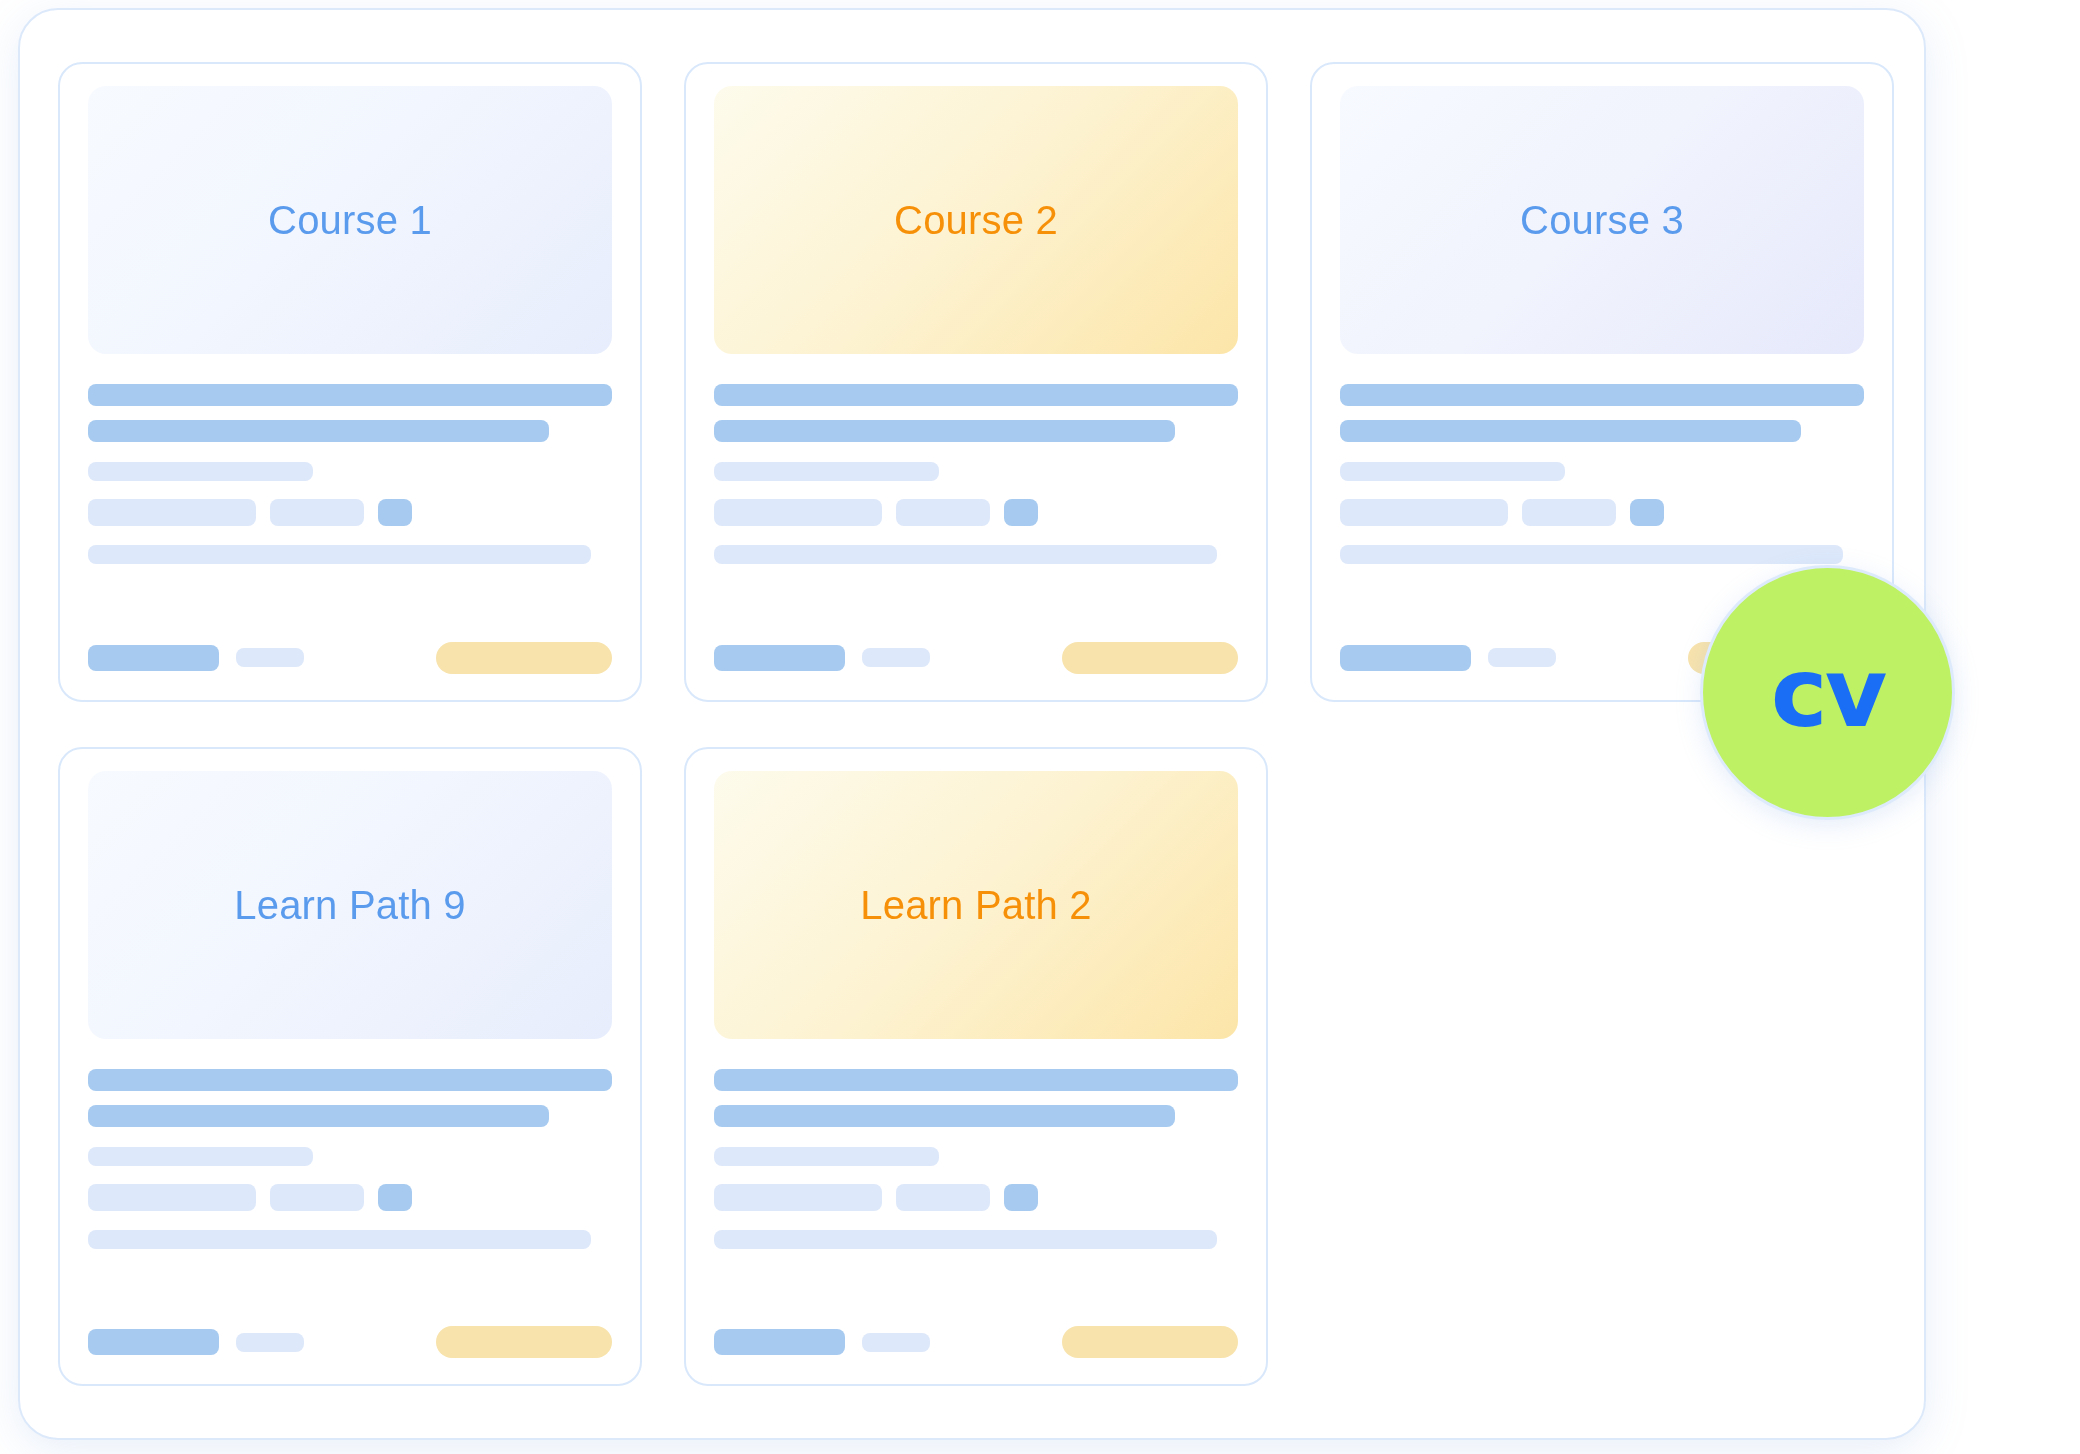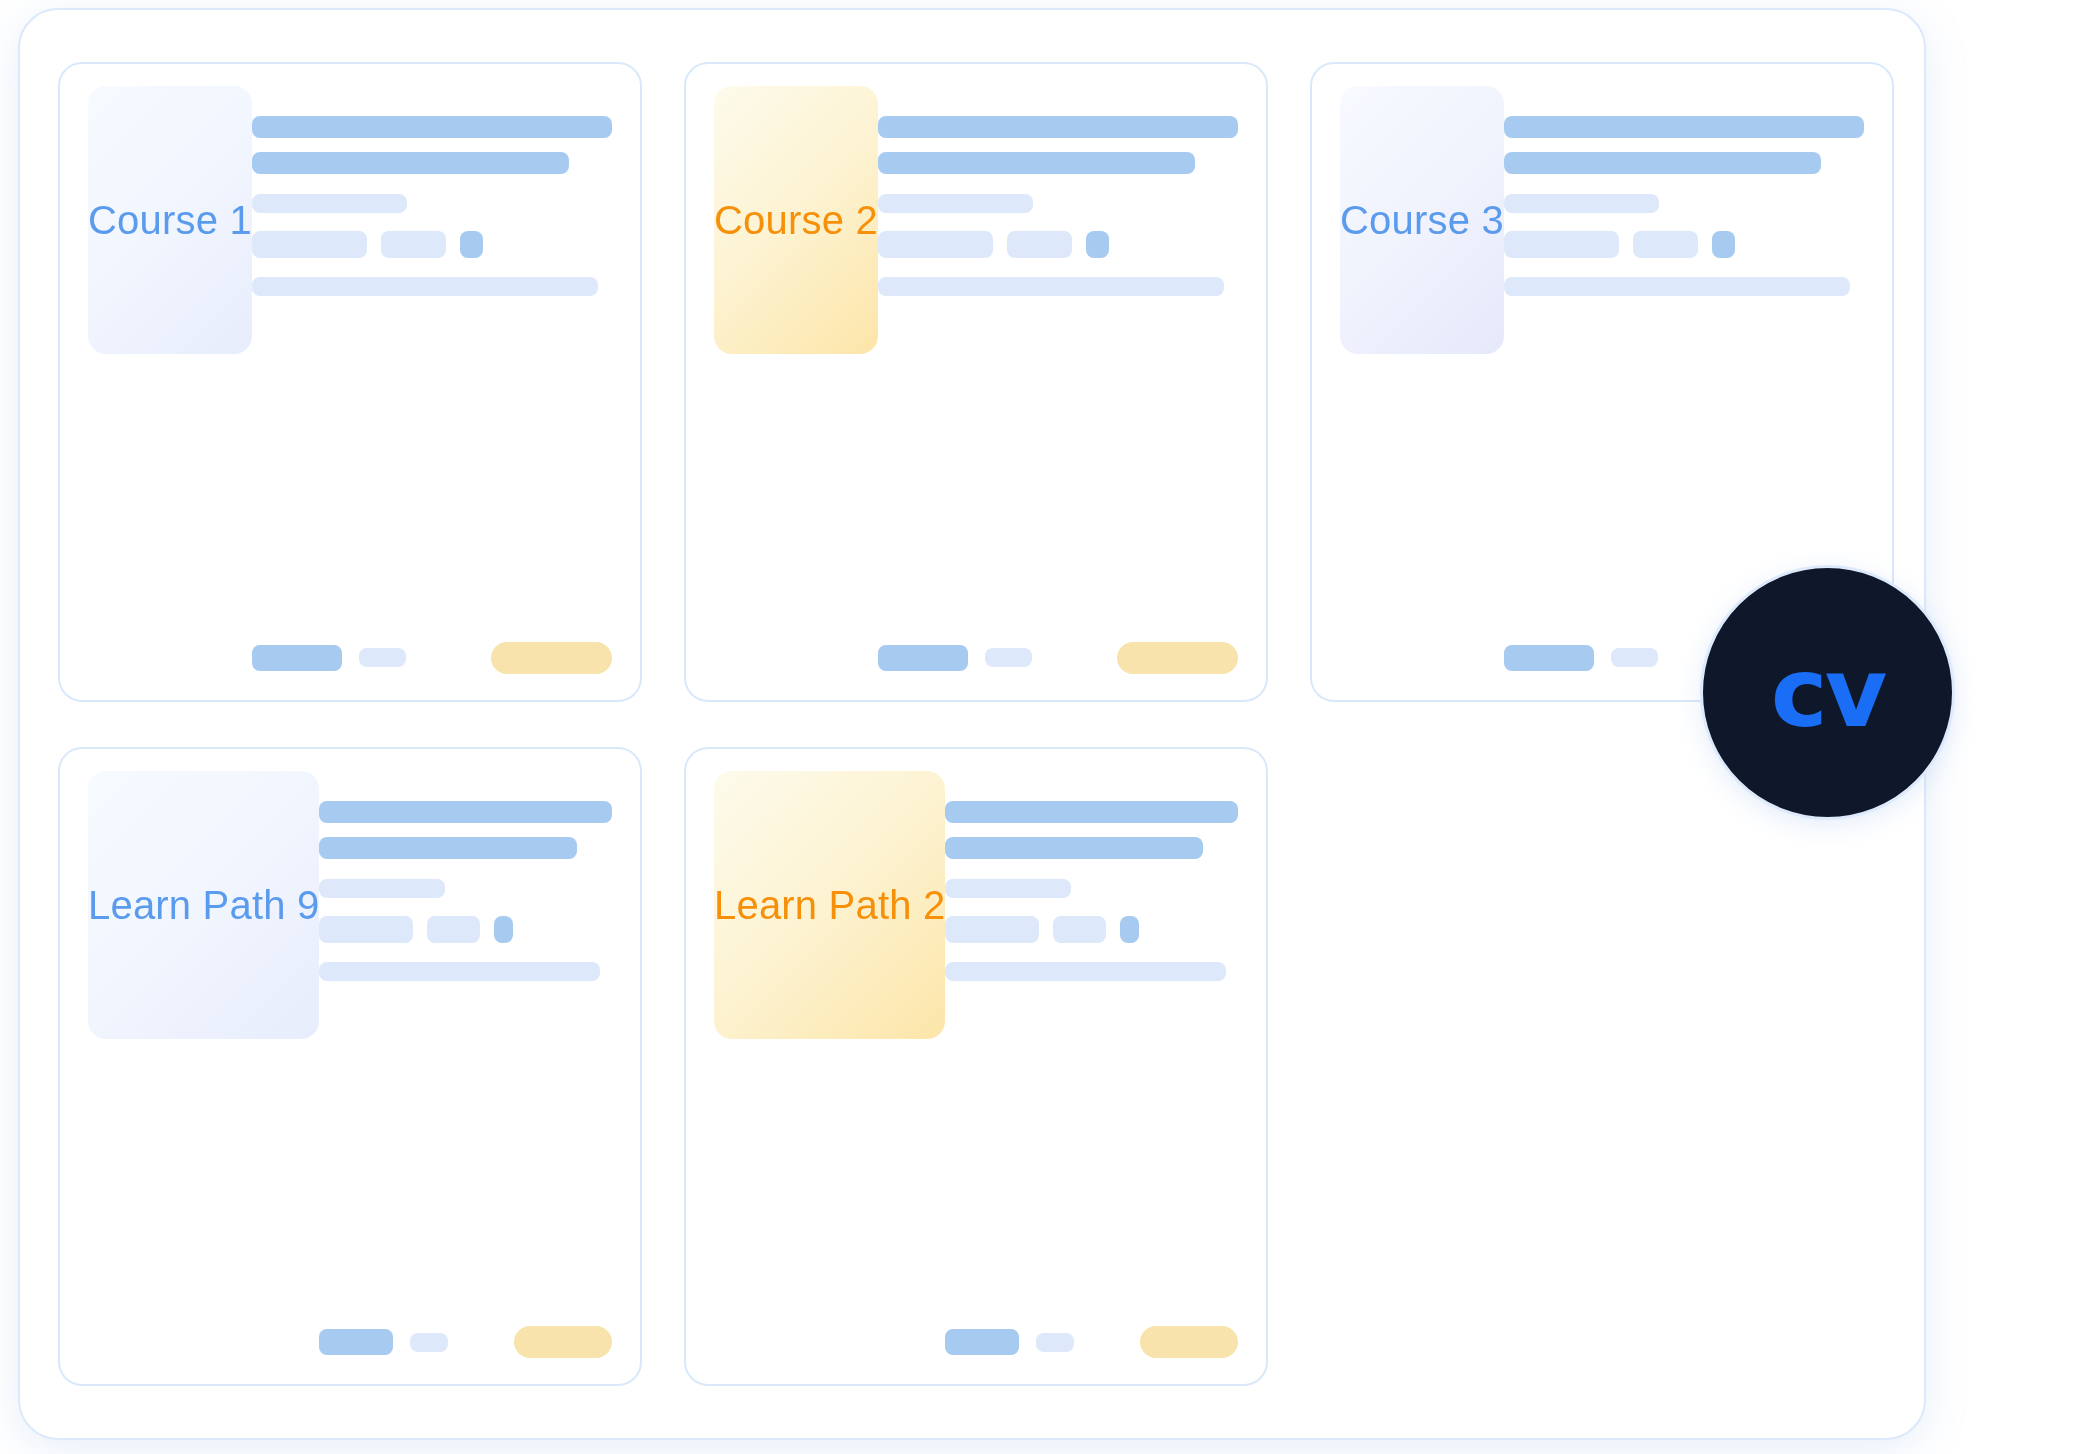--- a/index.html
+++ b/index.html
@@ -46,20 +46,21 @@
   }
 
   
   .card {
     position: relative;
     background: #ffffff;
     border: 2px solid #d9e8fb;
     border-radius: 24px;
     padding: 22px 28px 26px 28px;
     display: flex;
+    flex-direction: column;
   }
 
   .thumb {
     height: 268px;
     border-radius: 18px;
     display: flex;
     align-items: center;
     justify-content: center;
     flex: none;
   }
@@ -126,21 +127,21 @@
   .f-pill-c { height: 32px; width: 33.5%; border-radius: 16px; margin-left: auto; }
 
   
   .cv-badge {
     position: absolute;
     left: 1700px;
     top: 565px;
     width: 255px;
     height: 255px;
     border-radius: 50%;
-    background: #0f172a;
+    background: #bef264;
     border: 3px solid #ddeafc;
     display: flex;
     align-items: center;
     justify-content: center;
     box-shadow: 0 6px 26px rgba(130,170,230,0.20);
     z-index: 20;
   }
   .cv-text {
     font-size: 96px;
     font-weight: bold;

